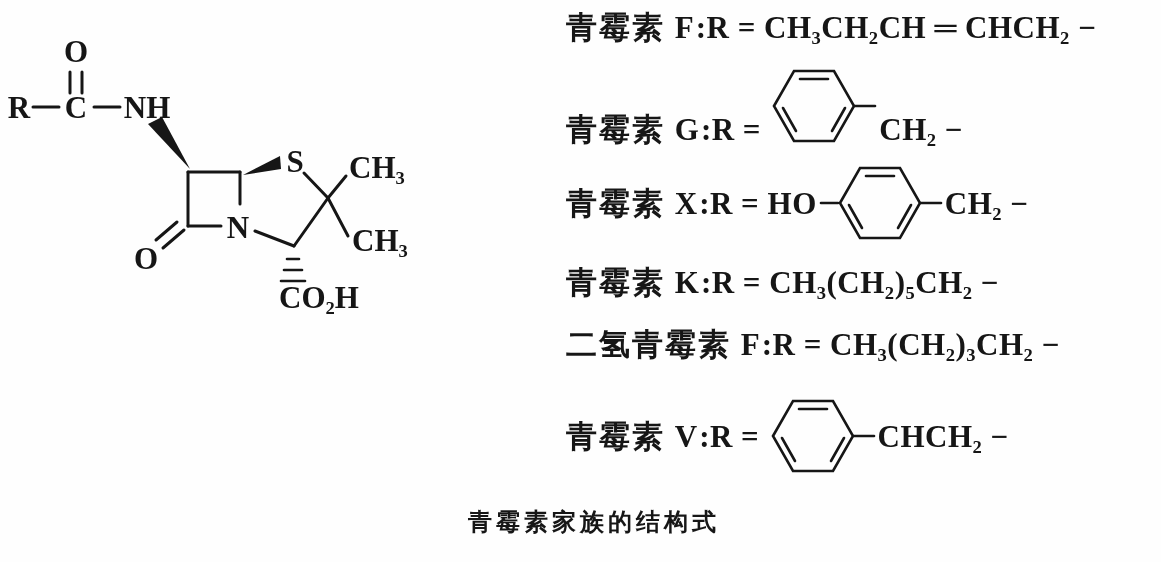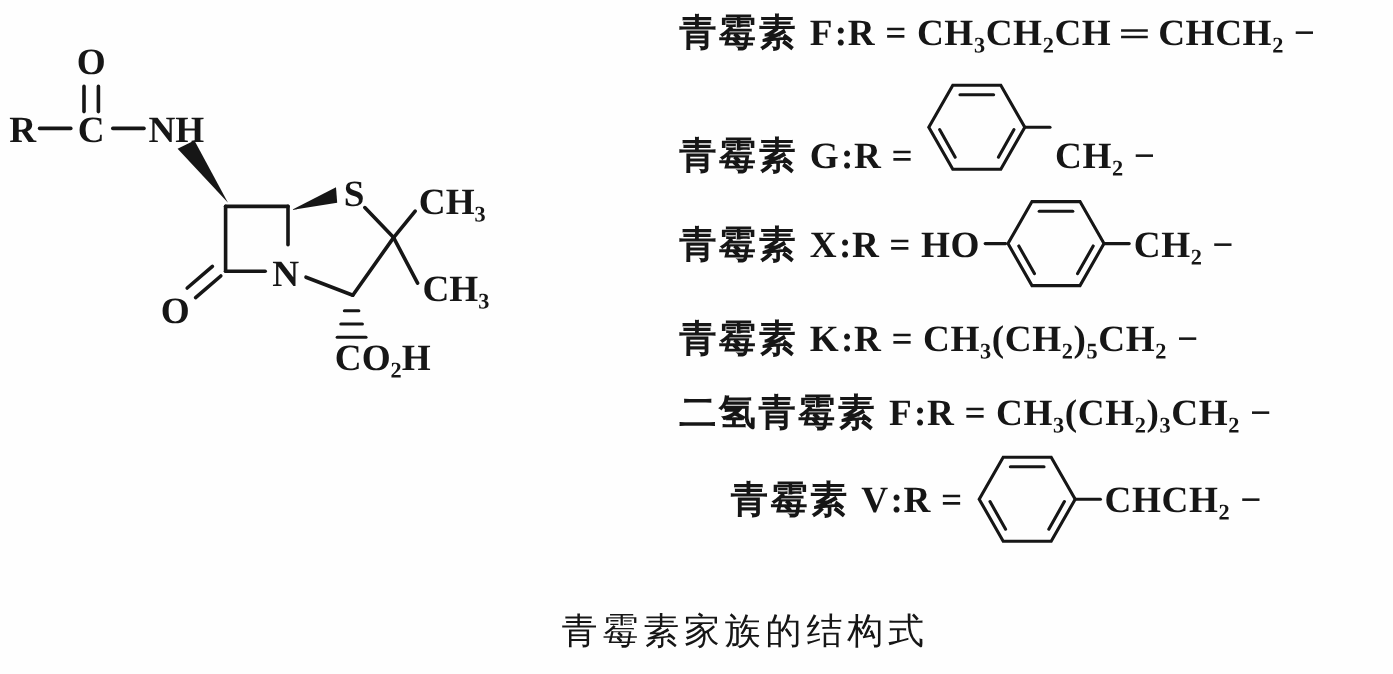--- a/index.html
+++ b/index.html
@@ -26,24 +26,24 @@
   }
   .variant-name{letter-spacing:2px;}
   .variant-formula{letter-spacing:0.5px;}
   .ring-svg{display:block;margin:0 2px;}
   .ring-line{stroke:#161616;stroke-width:2.6;stroke-linecap:round;fill:none;}
   #row-f{top:27px;}
   #row-g{top:106px;align-items:flex-end;}
   #row-x{top:203px;text-align:center;}
   #row-k{top:282px;font-family:Liberation Serif, serif;}
   #row-dhf{top:344px;}
-  #row-v{top:416px;margin-left:43px;}
+  #row-v{top:436px;}
   .caption{
     position:absolute;left:468px;top:506px;
-    font-weight:400;font-size:30px;letter-spacing:4px;white-space:pre;
+    font-weight:700;font-size:24px;letter-spacing:4px;white-space:pre;
   }
 </style>
 </head>
 <body>
 
 <div id="canvas">
 
   <svg class="struct-svg" width="460" height="340" viewBox="0 0 460 340">
 
     <line class="bond" x1="33" y1="107" x2="59" y2="107"></line>

